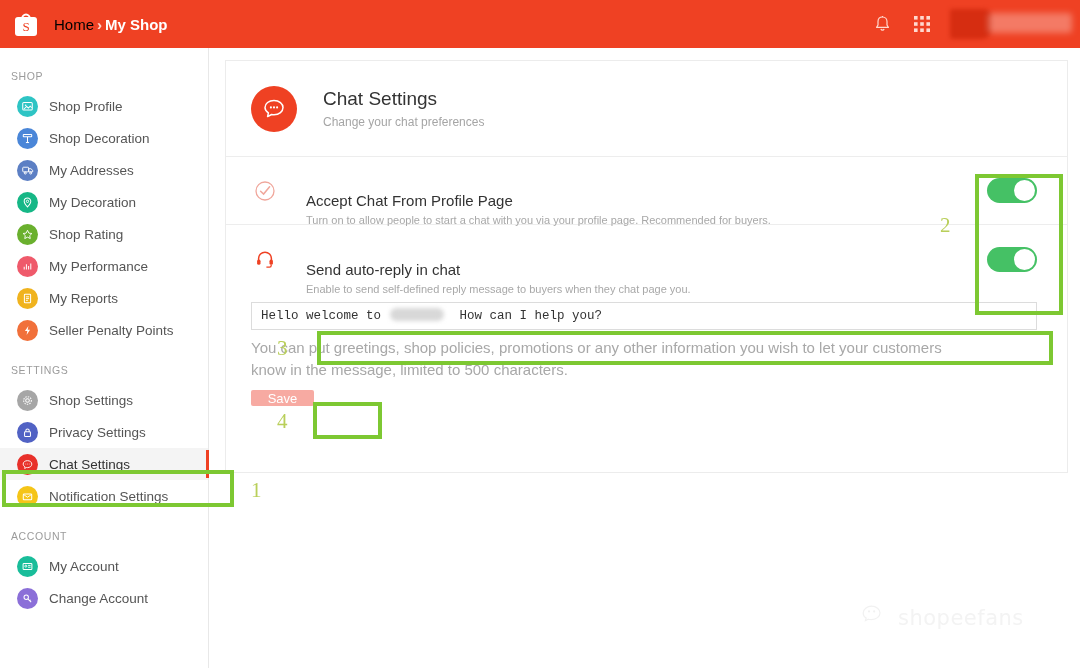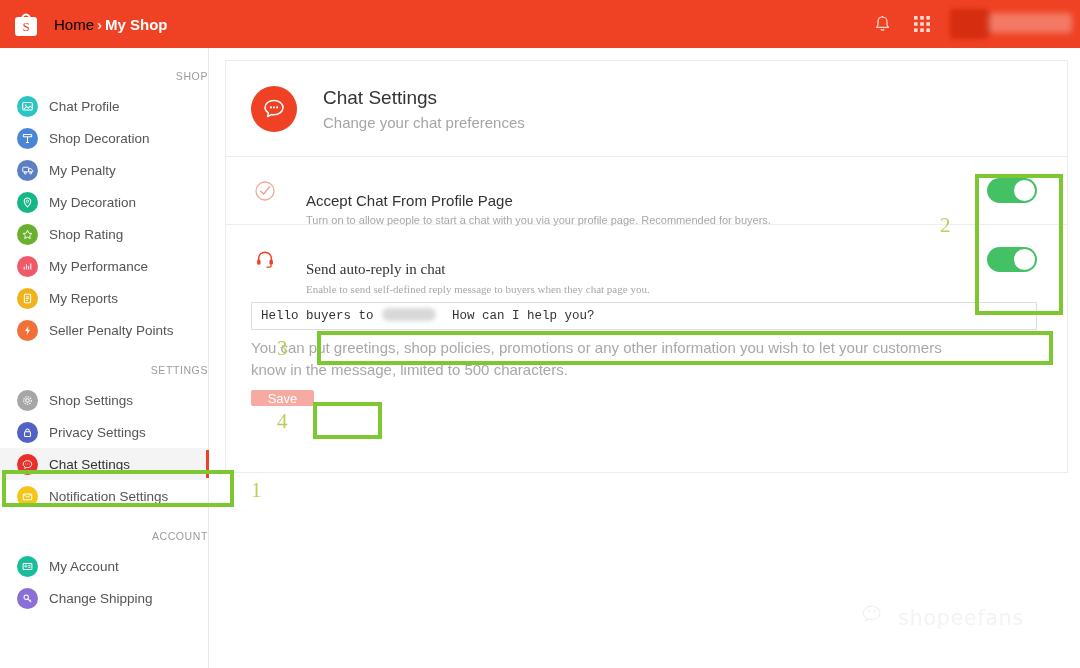--- a/index.html
+++ b/index.html
@@ -41,21 +41,21 @@
   }
 
   
   .sidebar {
     position: absolute; left: 0; top: 48px; width: 209px; height: 620px;
     background: #ffffff; border-right: 1px solid #e8e8e8;
     padding-top: 22px;
   }
   .sec-title {
     font-size: 10.5px; color: #9b9b9b; letter-spacing: 0.6px;
-    padding-left: 11px; margin-bottom: 8px; text-transform: uppercase; text-align: right;
+    padding-left: 11px; margin-bottom: 8px; text-transform: uppercase;
   }
   .nav-item {
     height: 32px; display: flex; align-items: center;
     padding-left: 17px; position: relative;
     font-size: 13.5px; color: #555555; cursor: pointer;
   }
   .nav-item.active { background: #f4f4f4; color: #333; }
   .nav-item.active::after {
     content: ""; position: absolute; right: -1px; top: 2px;
     width: 3px; height: 28px; background: #ef4123;
@@ -76,28 +76,28 @@
   .card-head {
     height: 96px; display: flex; align-items: center;
     padding-left: 25px; border-bottom: 1px solid #ededed;
   }
   .head-ico {
     width: 46px; height: 46px; border-radius: 50%; background: #ef4123;
     display: flex; align-items: center; justify-content: center; flex: 0 0 46px;
   }
   .head-text { margin-left: 26px; }
   .head-title { font-size: 19px; color: #333333; margin-bottom: 5px; }
-  .head-sub { font-size: 15px; color: #a5a5a5; }
+  .head-sub { font-size: 12px; color: #a5a5a5; }
 
   .setting-row {
     height: 68px; display: flex; align-items: center;
     padding-left: 25px; padding-right: 30px;
     border-bottom: 1px solid #ededed; position: relative;
   }
-  .setting-row.no-border { border-bottom: none; font-family: Liberation Serif, serif; }
+  .setting-row.no-border { border-bottom: none; }
   .row-ico { width: 28px; flex: 0 0 28px; display: flex; align-items: center; justify-content: center; }
   .row-text { margin-left: 27px; }
   .row-title { font-size: 15px; color: #333333; margin-bottom: 5px; margin-top: 37px; }
   .row-desc { font-size: 11px; color: #a8a8a8; }
 
   .toggle {
     width: 50px; height: 25px; border-radius: 13px; background: #45c165;
     position: relative; margin-left: auto; cursor: pointer; flex: 0 0 50px;
   }
   .toggle .knob {
@@ -208,21 +208,21 @@
   <div class="sec-title">SHOP</div>
 
   <div class="nav-item">
     <span class="nav-ico" style="background:#2ec4c4">
       <svg width="11" height="11" viewBox="0 0 12 12">
           <rect x="0.8" y="1.6" width="10.4" height="8.2" rx="1.2" fill="none" stroke="#fff" stroke-width="1.1"></rect>
           <circle cx="4" cy="4.6" r="0.9" fill="#fff"></circle>
           <path d="M2 9 L5 6 L7 7.6 L9 5.6 L10.6 7.4" fill="none" stroke="#fff" stroke-width="1.1"></path>
         </svg>
     </span>
-    <span>Chat Profile</span>
+    <span>Shop Profile</span>
   </div>
 
   <div class="nav-item">
     <span class="nav-ico" style="background:#4a86d8">
       <svg width="11" height="11" viewBox="0 0 12 12">
           <rect x="1.4" y="1.6" width="9.2" height="2.6" rx="0.6" fill="none" stroke="#fff" stroke-width="1.1"></rect>
           <path d="M6 4.3 V10.2" stroke="#fff" stroke-width="1.1"></path>
           <path d="M4.3 10.4 H7.7" stroke="#fff" stroke-width="1.1"></path>
         </svg>
     </span>
@@ -231,21 +231,21 @@
 
   <div class="nav-item">
     <span class="nav-ico" style="background:#5c7fc4">
       <svg width="12" height="12" viewBox="0 0 13 12">
           <rect x="0.8" y="3" width="6.4" height="5" rx="0.8" fill="none" stroke="#fff" stroke-width="1"></rect>
           <path d="M7.2 4.6 H9.6 L11.6 6.4 V8 H7.2 Z" fill="none" stroke="#fff" stroke-width="1"></path>
           <circle cx="3.6" cy="9.3" r="1.1" fill="none" stroke="#fff" stroke-width="1"></circle>
           <circle cx="9.4" cy="9.3" r="1.1" fill="none" stroke="#fff" stroke-width="1"></circle>
         </svg>
     </span>
-    <span>My Penalty</span>
+    <span>My Addresses</span>
   </div>
 
   <div class="nav-item">
     <span class="nav-ico" style="background:#16b786">
       <svg width="11" height="11" viewBox="0 0 12 12">
           <path d="M6 1.2 C3.9 1.2 2.4 2.8 2.4 4.7 C2.4 7 6 10.8 6 10.8 C6 10.8 9.6 7 9.6 4.7 C9.6 2.8 8.1 1.2 6 1.2 Z" fill="none" stroke="#fff" stroke-width="1.1"></path>
           <circle cx="6" cy="4.7" r="1.3" fill="none" stroke="#fff" stroke-width="1"></circle>
         </svg>
     </span>
     <span>My Decoration</span>
@@ -356,21 +356,21 @@
     <span>My Account</span>
   </div>
 
   <div class="nav-item">
     <span class="nav-ico" style="background:#8b6fd8">
       <svg width="11" height="11" viewBox="0 0 12 12">
           <circle cx="4.6" cy="4.6" r="2.4" fill="none" stroke="#fff" stroke-width="1.1"></circle>
           <path d="M6.3 6.3 L10 10 M8.4 8.4 L9.4 7.4" stroke="#fff" stroke-width="1.1"></path>
         </svg>
     </span>
-    <span>Change Shipping</span>
+    <span>Change Account</span>
   </div>
 </div>
 
 <div class="main">
 
   <div class="card-head">
     <div class="head-ico">
       <svg width="26" height="26" viewBox="0 0 26 26">
         <path d="M13 4.5 C7.8 4.5 4 7.6 4 11.4 C4 13.6 5.3 15.5 7.4 16.8 L6.6 20.6 L10.6 18.5 C11.4 18.6 12.2 18.7 13 18.7 C18.2 18.7 22 15.4 22 11.6 C22 7.8 18.2 4.5 13 4.5 Z" fill="none" stroke="#ffffff" stroke-width="1.5" stroke-linejoin="round"></path>
         <g fill="#ffffff">
@@ -414,21 +414,21 @@
     <div class="row-text">
       <div class="row-title">Send auto-reply in chat</div>
       <div class="row-desc">Enable to send self-defined reply message to buyers when they chat page you.</div>
     </div>
     <div class="toggle">
       <div class="knob"></div>
     </div>
   </div>
 
   <div class="reply-area">
-    <div class="reply-input" placeholder="Enter your auto-reply message"><span>Hello buyers to</span><span>&nbsp;</span><span class="redact"></span><span>&nbsp;&nbsp;</span><span>How can I help you?</span></div>
+    <div class="reply-input" placeholder="Enter your auto-reply message"><span>Hello welcome to</span><span>&nbsp;</span><span class="redact"></span><span>&nbsp;&nbsp;</span><span>How can I help you?</span></div>
   </div>
 
   <div class="hint">You can put greetings, shop policies, promotions or any other information you wish to let your customers know in the message, limited to 500 characters.</div>
 
   <div class="save-wrap">
     <button class="save-btn">Save</button>
   </div>
 </div>
 
 <div class="ann-box" id="ann-sidebar"></div>

